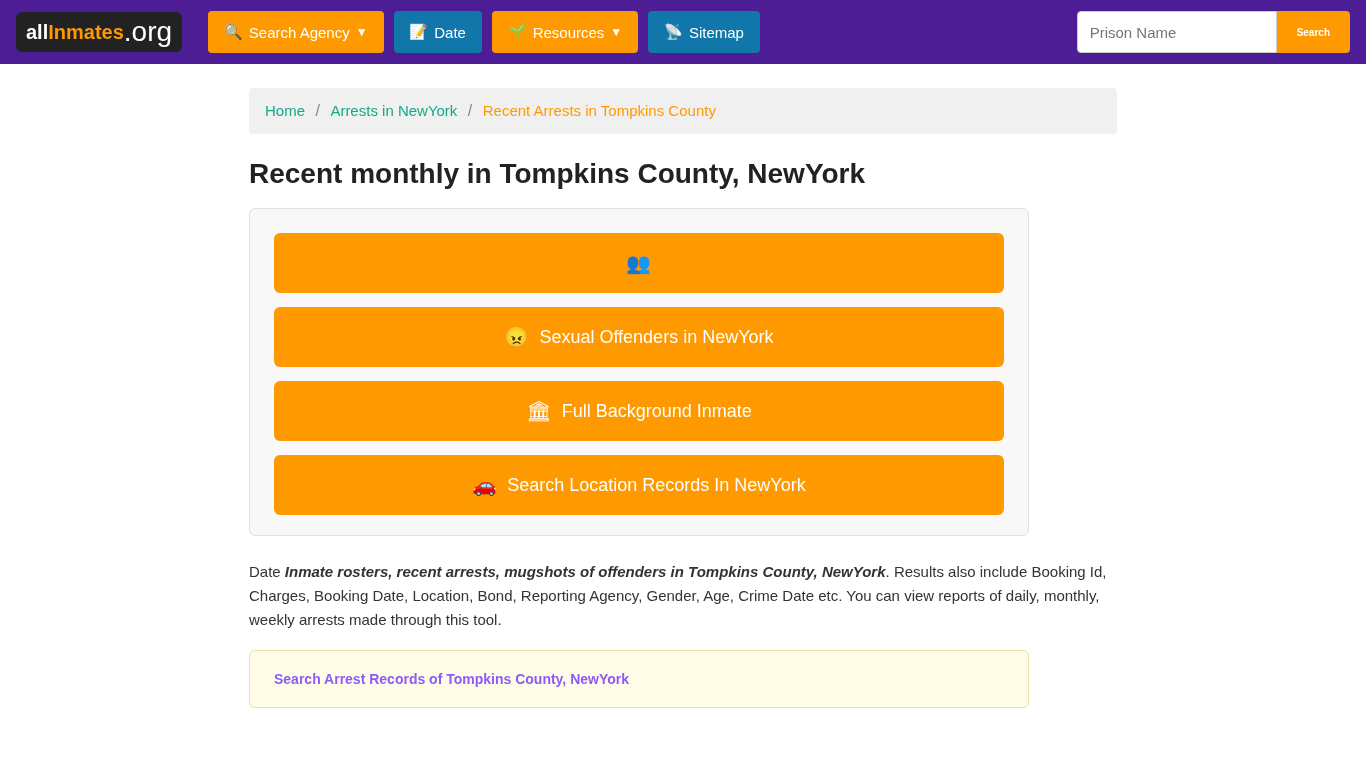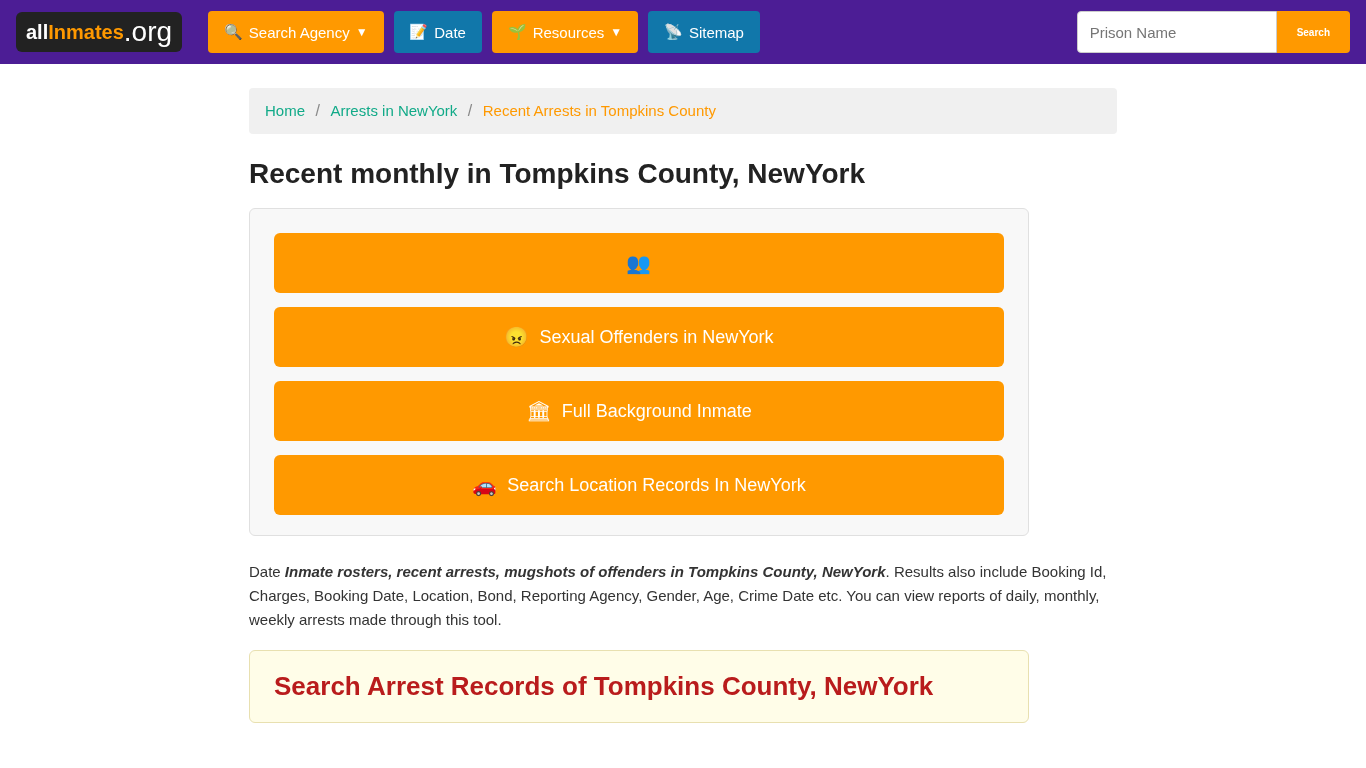--- a/index.html
+++ b/index.html
@@ -172,22 +172,22 @@
 
     
     .search-records-box {
       background: #fffde8;
       border: 1px solid #e8e0b0;
       border-radius: 6px;
       padding: 20px 24px;
       max-width: 780px;
     }
     .search-records-title {
-      color: #b91c1c;
-      font-size: 26px;
+      color: #8b5cf6;
+      font-size: 14px;
       font-weight: bold;
     }
   </style>
 </head>
 <body>
 
 <header class="header">
 
   <div class="logo-wrap">
     <div class="logo-box">

